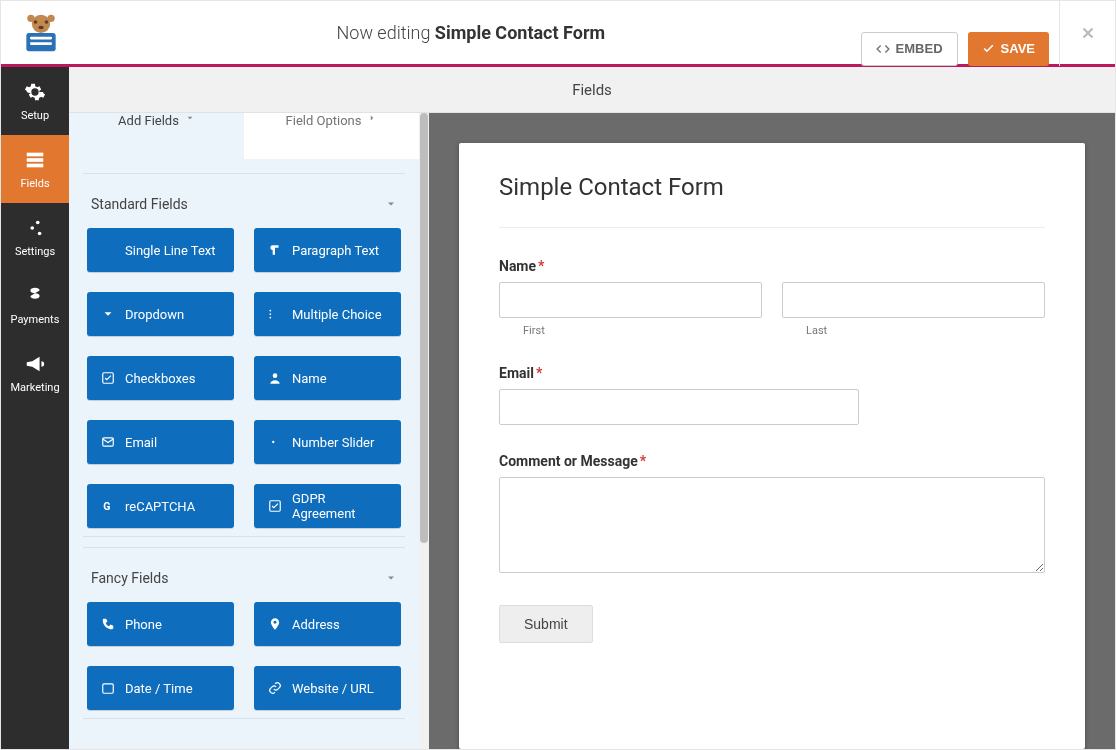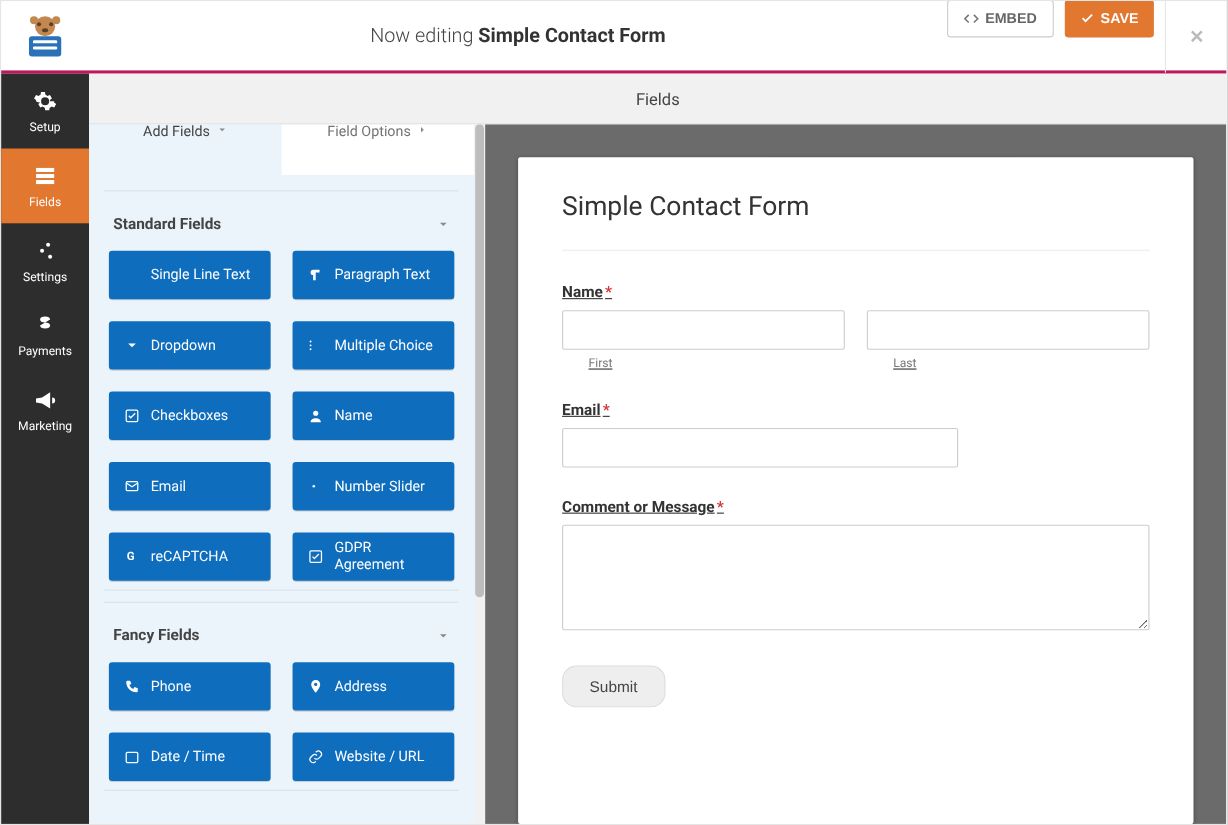--- a/index.html
+++ b/index.html
@@ -31,21 +31,21 @@
   .title-wrap {
     flex: 1;
     text-align: center;
     font-size: 18px;
     color: #444;
     font-weight: 300;
   }
   .title-wrap strong { font-weight: 700; color: #333; }
   .top-actions {
     display: flex;
-    align-items: flex-start;
+    align-items: flex-end;
     gap: 10px;
     padding-right: 0;
   }
   .btn {
     height: 34px;
     display: inline-flex;
     align-items: center;
     gap: 6px;
     padding: 0 14px;
     border-radius: 3px;
@@ -77,21 +77,21 @@
   .close-x svg { width: 18px; height: 18px; fill: #bbb; }
 
   
   .main {
     display: flex;
     height: calc(100% - 66px);
   }
 
   
   .sidebar {
-    width: 80px;
+    width: 68px;
     background: #2d2d2d;
     display: flex;
     flex-direction: column;
   }
   .sidebar-item {
     height: 68px;
     display: flex;
     flex-direction: column;
     align-items: center;
     justify-content: center;
@@ -167,21 +167,21 @@
   }
   .section:first-child { border-top: 1px solid #d7e1eb; }
   .section-head {
     display: flex;
     align-items: center;
     justify-content: space-between;
     font-size: 14px;
     color: #444;
     padding: 8px 4px 16px 4px;
     cursor: pointer;
-    font-weight: 700;
+    font-weight: 400;
   }
   .section-head svg { width: 12px; height: 12px; fill: #888; }
 
   .field-grid {
     display: grid;
     grid-template-columns: 1fr 1fr;
     gap: 20px;
   }
   .field-btn {
     background: #0e6dbd;
@@ -231,21 +231,21 @@
     font-size: 24px;
     color: #333;
     margin-bottom: 26px;
     font-weight: 400;
   }
   .form-hr {
     border: none;
     border-bottom: 1px solid #ececec;
     margin-bottom: 30px;
   }
-  .fld { margin-bottom: 28px; text-decoration: underline; }
+  .fld { margin-bottom: 28px; }
   .fld label {
     display: block;
     font-size: 14px;
     font-weight: 700;
     color: #333;
     margin-bottom: 8px;
   }
   .req { color: #d63638; margin-left: 2px; }
   .row2 { display: flex; gap: 20px; }
   .row2 > div { flex: 1; }
@@ -262,21 +262,21 @@
   textarea { height: 96px; resize: both; }
   .wide input { max-width: 100%; }
   .submit-row { margin-top: 20px; }
   .btn-submit {
     background: #eee;
     border: 1px solid #ddd;
     color: #444;
     padding: 10px 24px;
     font-size: 14px;
     cursor: pointer;
-    border-radius: 13px;
+    border-radius: 2px;
   }
 </style>
 </head>
 <body>
 
 <div class="topbar">
   <div class="logo">
     <svg viewBox="0 0 48 48">
       <circle cx="24" cy="14" r="10" fill="#c28850"></circle>
       <circle cx="18" cy="12" r="2" fill="#5a3d24"></circle>

